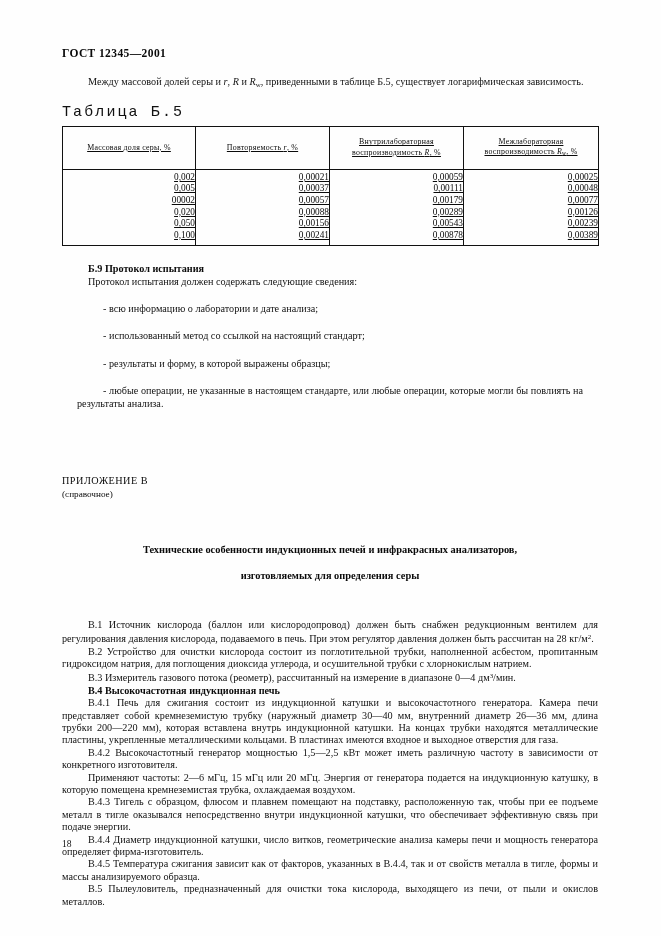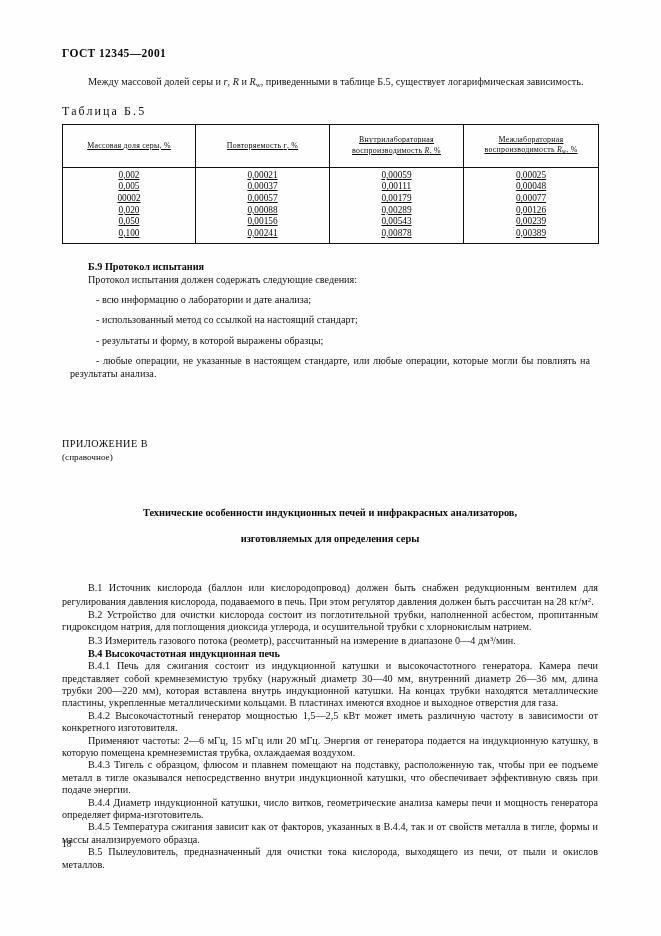--- a/index.html
+++ b/index.html
@@ -42,29 +42,30 @@
     text-align: justify;
     text-indent: 26px;
     margin: 0;
     color: #111;
   }
   p.dash-item {
     font-size: 10.2px;
     line-height: 12.4px;
     text-align: justify;
     text-indent: 26px;
-    margin: 8px;
+    margin: 15px;
     color: #111;
   }
 
   .table-caption {
-    font-size: 12px;
+    font-size: 15px;
     letter-spacing: 2.1px;
     margin: 13px 0 5px 0;
     color: #111;
+    font-family: Liberation Mono, monospace;
   }
 
   table.data-table {
     border-collapse: collapse;
     width: 536px;
     table-layout: fixed;
     margin: 0 0 0 0;
     text-decoration: underline;
   }
   table.data-table td,
@@ -78,21 +79,21 @@
     font-size: 7.9px;
     line-height: 10.5px;
     text-align: center;
     vertical-align: middle;
     padding: 2px 4px;
     letter-spacing: 0.25px;
   }
   table.data-table tbody td {
     font-size: 9.3px;
     line-height: 11.6px;
-    text-align: center;
+    text-align: right;
     vertical-align: top;
     padding: 2px 0 4px 0;
   }
   table.data-table tbody td div {
     line-height: 11.55px;
   }
   .col1 { width: 133px; }
   .col2 { width: 134px; }
   .col3 { width: 134px; }
   .col4 { width: 135px; }

